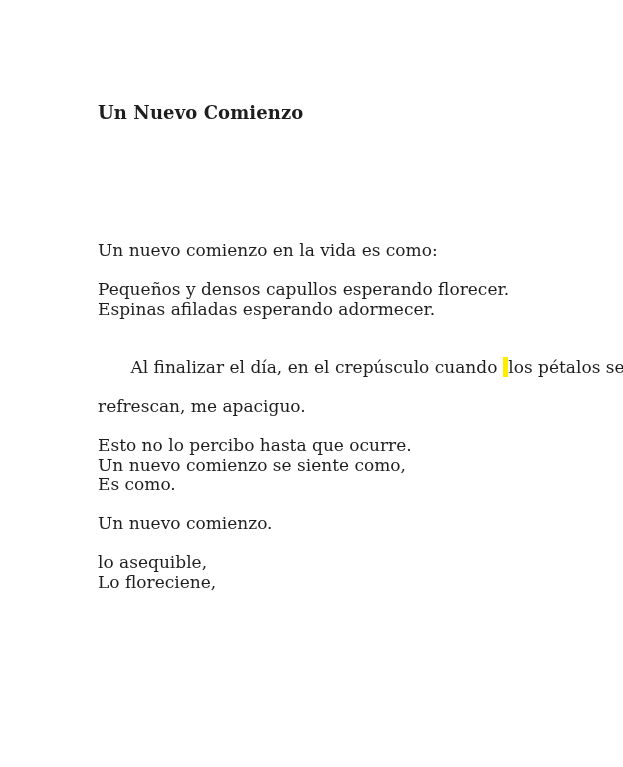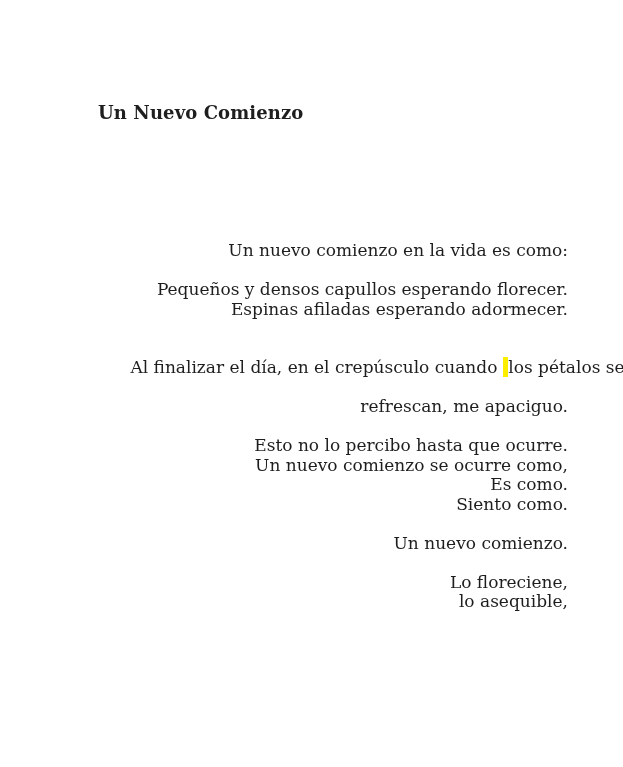--- a/index.html
+++ b/index.html
@@ -32,21 +32,20 @@
     position: absolute;
     left: 98px;
     top: 241px;
     width: 470px;
   }
   .line {
     font-size: 17px;
     line-height: 19.5px;
     min-height: 19.5px;
     white-space: pre;
-    text-align: right;
   }
   .hl {
     display: inline;
   }
 </style>
 </head>
 <body style="background: rgb(255, 255, 255); color: rgb(30, 30, 30);">
 
 <div class="page">
 
@@ -60,23 +59,22 @@
     <div class="line">Espinas afiladas esperando adormecer.</div>
     <div class="line"></div>
 
     <div class="line">
       <span>Al finalizar el día, en el crepúsculo cuando </span><span class="hl" style="background-color: rgb(253, 238, 0);"> </span><span>los pétalos se</span>
     </div>
 
     <div class="line">refrescan, me apaciguo.</div>
     <div class="line"></div>
     <div class="line">Esto no lo percibo hasta que ocurre.</div>
-    <div class="line">Un nuevo comienzo se ocurre como,</div>
+    <div class="line">Un nuevo comienzo se siente como,</div>
     <div class="line">Es como.</div>
-    <div class="line">Siento como.</div>
     <div class="line"></div>
     <div class="line">Un nuevo comienzo.</div>
     <div class="line"></div>
+    <div class="line">lo asequible,</div>
     <div class="line">Lo floreciene,</div>
-    <div class="line">lo asequible,</div>
 
   </div>
 </div>
 
 </body></html>

